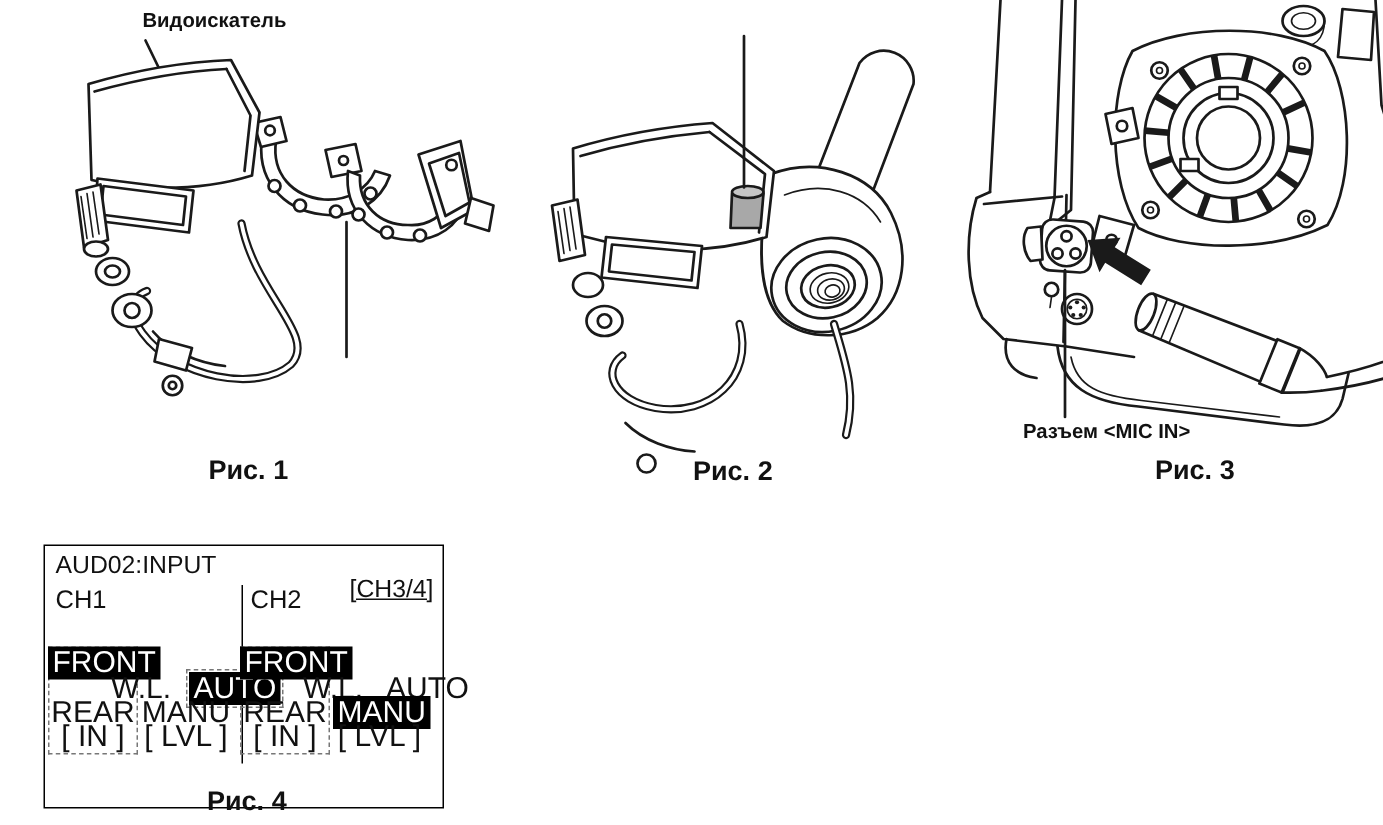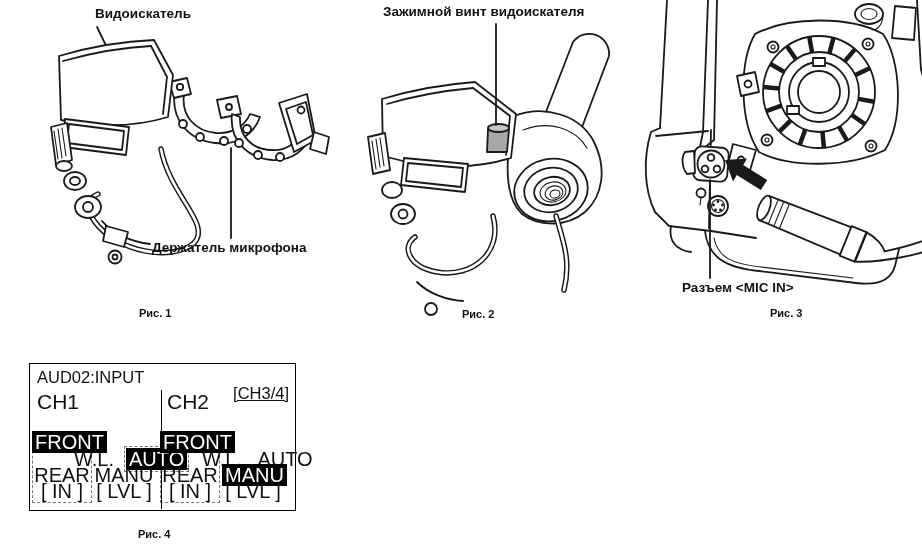--- a/index.html
+++ b/index.html
@@ -9,28 +9,28 @@
   svg *{stroke:#1a1a1a;stroke-width:1.8;fill:none;stroke-linecap:round;stroke-linejoin:round;}
   svg .f{fill:#ffffff;}
   svg .thin{stroke-width:1.1;}
   svg .solid{fill:#1a1a1a;stroke:none;}
   svg .gray{fill:#a8a8a8;}
   svg .gray2{fill:#c6c6c6;}
   svg .tube-o{stroke-width:5.5;}
   svg .tube-i{stroke:#ffffff;stroke-width:2.6;}
   svg .rib{stroke-width:4.5;stroke-linecap:butt;}
   .fig-label{position:absolute;font-weight:bold;font-size:13.5px;line-height:14px;white-space:nowrap;}
-  .fig-caption{position:absolute;font-weight:bold;font-size:11px;line-height:14px;white-space:nowrap;}
+  .fig-caption{position:absolute;font-weight:bold;font-size:18px;line-height:14px;white-space:nowrap;}
   
-  .menu{position:absolute;left:18px;top:363px;width:267px;height:148px;background:#fff;
+  .menu{position:absolute;left:18px;top:363px;width:267px;height:176px;background:#fff;
         border:1.6px solid #000;box-sizing:border-box;}
   .menu .abs{position:absolute;white-space:nowrap;}
   .m-title{left:7px;top:4px;font-size:16.5px;}
   .m-page{right:6px;top:20px;font-size:16.5px;text-decoration:underline;}
-  .m-ch{top:26px;font-size:21px;}
+  .m-ch{top:26px;font-size:17px;}
   .m-div{left:131px;top:26px;width:1.4px;height:119px;background:#000;}
   .cell{position:absolute;height:16.5px;line-height:16.5px;font-size:20px;text-align:center;}
   .c1{left:2px;width:60px;}  .c2{left:64px;width:60px;}
   .c3{left:130px;width:60px;} .c4{left:192px;width:62px;}
   .r1{top:70px;} .r2{top:87px;padding-left:32px;} .r3{top:103px;} .r4{top:119px;}
   .hl{background:#000;color:#fff;padding:0 3px;}
   .cursor{outline:1.3px dashed #777;outline-offset:1.5px;}
   .group-box{position:absolute;top:67px;width:60px;height:72px;border:1.3px dashed #777;box-sizing:border-box;}
   .gb1{left:2px;} .gb2{left:130px;}
 </style>
@@ -194,24 +194,22 @@
         <path class="thin" d="M757.4,223.8 L767.2,199.6 M762.9,226 L772.7,201.9 M768.5,228.3 L778.3,204.2"></path>
         <path class="f" d="M840.6,226.1 L855.4,232.1 L843.4,261.7 L828.6,255.7 Z"></path>
         <path d="M855.4,232.1 C866,238 872,246 873.6,251.3 M843.4,261.7 C855,262 866,261 869.8,260.5"></path>
         <path d="M873.6,251.3 C890,248 908,243 922,237 M869.8,260.5 C890,258 908,254 922,249"></path>
       </g>
       <path d="M699,180 L699,278"></path>
     </g>
   </svg>
 
   <div class="fig-label" style="left:84px;top:7px">Видоискатель</div>
-  <div class="fig-label" style="left:141px;top:241px">Держатель микрофона</div>
   <div class="fig-caption" style="left:128px;top:306px">Рис. 1</div>
 
-  <div class="fig-label" style="left:372px;top:5px">Зажимной винт видоискателя</div>
   <div class="fig-caption" style="left:451px;top:307px">Рис. 2</div>
 
   <div class="fig-label" style="left:671px;top:281px">Разъем &lt;MIC IN&gt;</div>
   <div class="fig-caption" style="left:759px;top:306px">Рис. 3</div>
 
   <div class="menu">
     <div class="abs m-title">AUD02:INPUT</div>
     <div class="abs m-page">[CH3/4]</div>
     <div class="abs m-ch" style="left:7px">CH1</div>
     <div class="abs m-ch" style="left:137px">CH2</div>

